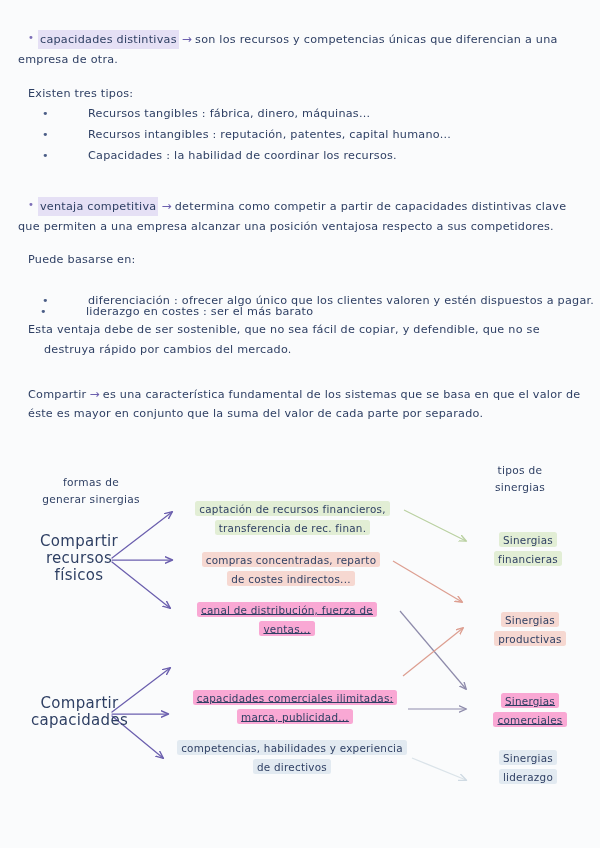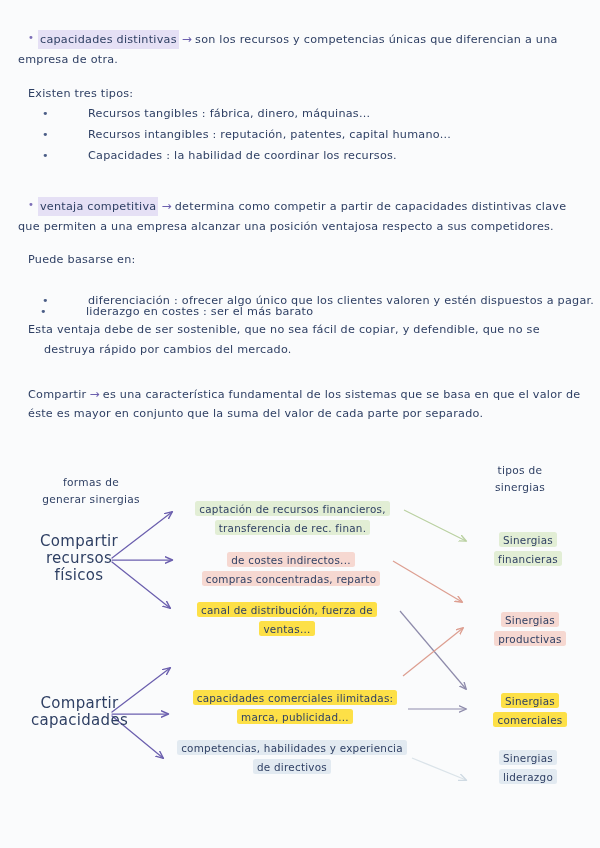--- a/index.html
+++ b/index.html
@@ -73,21 +73,21 @@
     text-align:center;
   }
   .dg-box span {
     padding:1.5px 4px;
     border-radius:2.5px;
     box-decoration-break:clone;
     -webkit-box-decoration-break:clone;
   }
   .c-green  span { background:#e2eed5; }
   .c-salmon span { background:#f6d8d1; }
-  .c-purple span { background:#fde047; }
+  .c-purple span { background:#f9a8d4;text-decoration:underline; }
   .c-blue   span { background:#e2eaf1; }
 
   svg.arrows { position:absolute; left:0; top:0; width:600px; height:360px; overflow:visible; }
 </style>
 </head>
 <body>
 
 <div class="page">
 
   <div class="notes">
@@ -189,22 +189,22 @@
       <div>Compartir</div>
       <div>capacidades</div>
     </div>
 
     <div class="dg-box c-green" style="left:180px; top:49px; width:225px;">
       <div><span>captación de recursos financieros,</span></div>
       <div><span>transferencia de rec. finan.</span></div>
     </div>
 
     <div class="dg-box c-salmon" style="left:186px; top:100px; width:210px;">
+      <div><span>compras concentradas, reparto</span></div>
       <div><span>de costes indirectos...</span></div>
-      <div><span>compras concentradas, reparto</span></div>
     </div>
 
     <div class="dg-box c-purple" style="left:181px; top:150px; width:212px;">
       <div><span>canal de distribución, fuerza de</span></div>
       <div><span>ventas...</span></div>
     </div>
 
 
     <div class="dg-box c-purple" style="left:181px; top:238px; width:228px;">
       <div><span>capacidades comerciales ilimitadas:</span></div>

